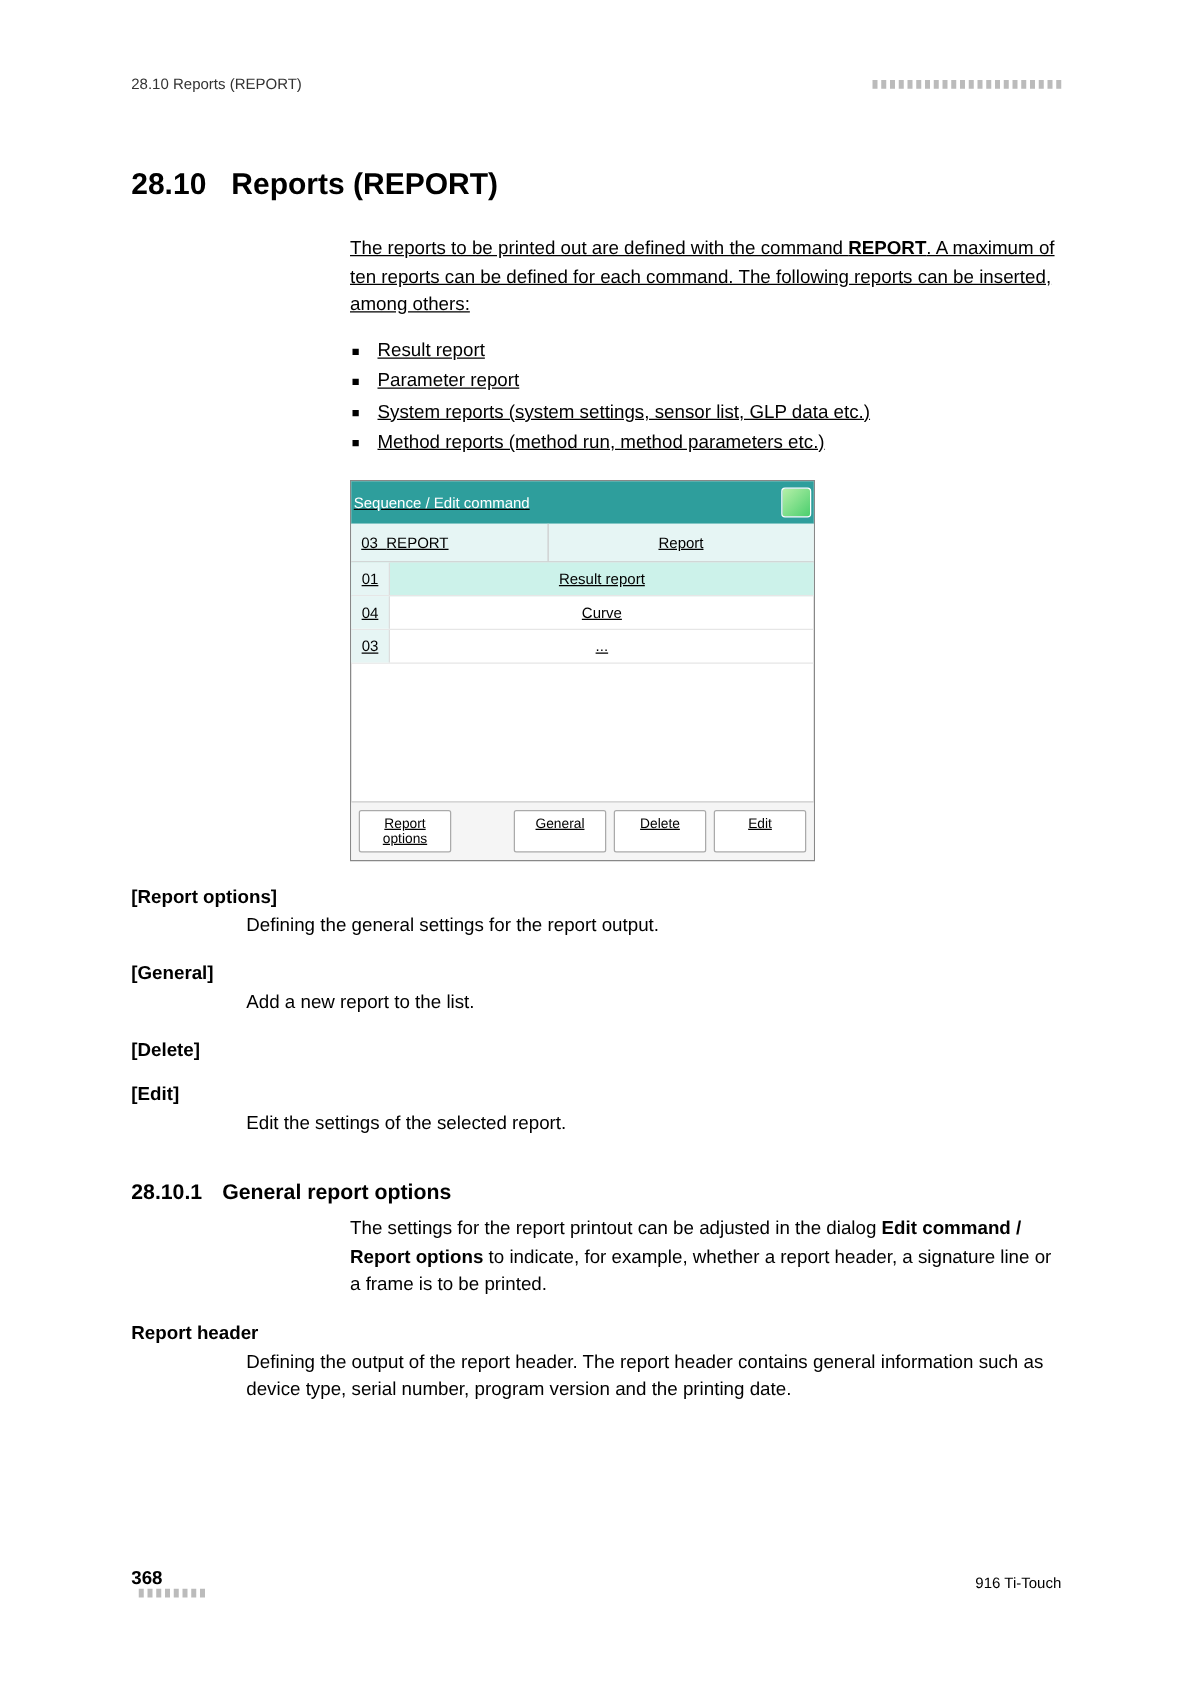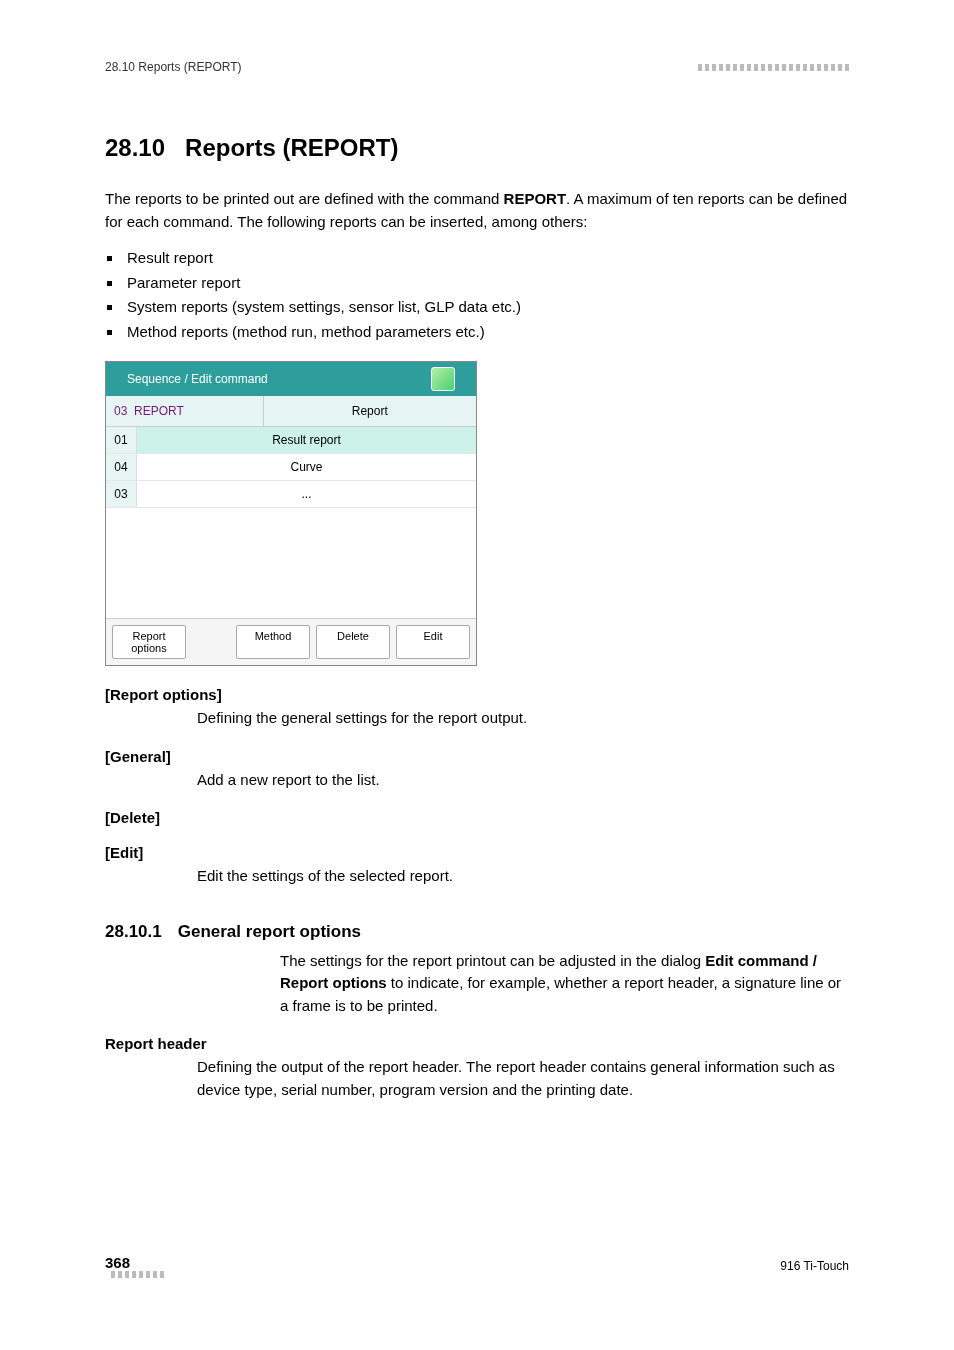--- a/index.html
+++ b/index.html
@@ -31,22 +31,24 @@
   .header-decor span {
     width: 4px; height: 7px; background: #bbb; display: inline-block;
   }
   h1 {
     font-size: 24px;
     font-weight: 800;
     margin: 0 0 26px 0;
   }
   h1 .num { display: inline-block; margin-right: 20px; }
   .body-col {
+    margin-left: 175px;
     font-size: 15px;
     line-height: 1.5;
+    text-decoration: underline;
   }
   .intro { margin-bottom: 14px; }
   .strong { font-weight: 700; }
   ul.reports { list-style: none; padding: 0; margin: 0 0 18px 0; }
   ul.reports li {
     position: relative;
     padding-left: 22px;
     margin: 2px 0;
   }
   ul.reports li::before {
@@ -62,41 +64,41 @@
     width: 370px;
     border: 1px solid #888;
     margin: 6px 0 20px 0;
     font-family: Arial, sans-serif;
     font-size: 12px;
     background: #fff;
   }
   .dlg-title {
     background: #2e9e9c;
     color: #fff;
-    padding: 5px 21px;
+    padding: 5px 2px;
     display: flex;
     justify-content: space-between;
     align-items: center;
   }
   .dlg-title-glyph {
     width: 22px; height: 22px;
     background: linear-gradient(135deg,#b6f0a8,#4bcf6e);
     border-radius: 3px;
     border: 1px solid #fff;
   }
   .dlg-sub {
     display: flex;
     background: #e6f5f4;
     border-bottom: 1px solid #ccc;
   }
   .dlg-sub .left {
     width: 38%;
     padding: 6px 8px;
     border-right: 1px solid #ccc;
-    color: #701a75;
+    color: #000000;
   }
   .dlg-sub .right {
     flex: 1;
     text-align: center;
     padding: 6px 8px;
     color: #000;
   }
   .dlg-list { }
   .dlg-row {
     display: flex;
@@ -248,21 +250,21 @@
           <div class="val">...</div>
         </div>
         <div class="dlg-spacer"></div>
       </div>
       <div class="dlg-buttons">
         <div class="btn multi">
           <span>Report</span>
           <span>options</span>
         </div>
         <div class="right-group">
-          <div class="btn">Method</div>
+          <div class="btn">General</div>
           <div class="btn">Delete</div>
           <div class="btn">Edit</div>
         </div>
       </div>
     </div>
   </div>
 
   <div class="def-item">
     <div class="def-term">[Report options]</div>
     <div class="def-body">Defining the general settings for the report output.</div>

